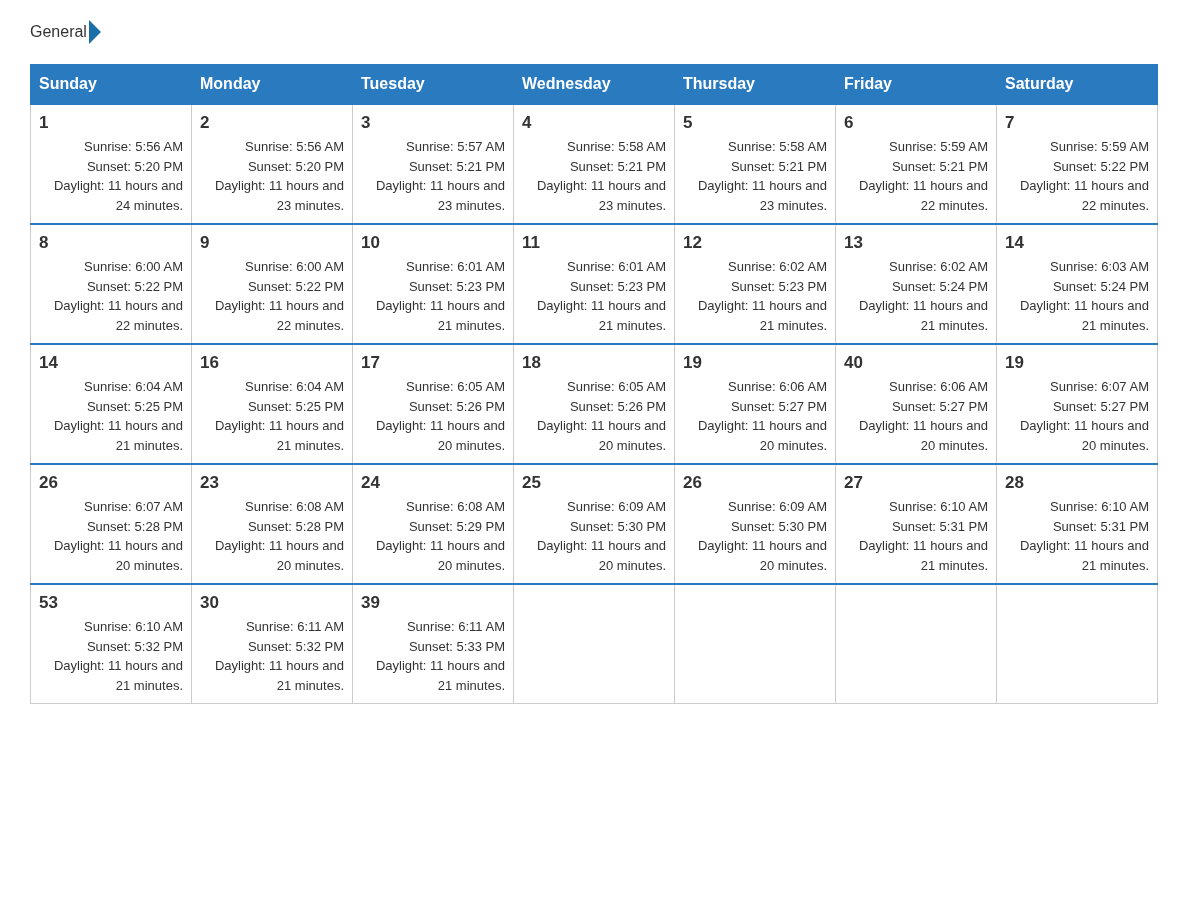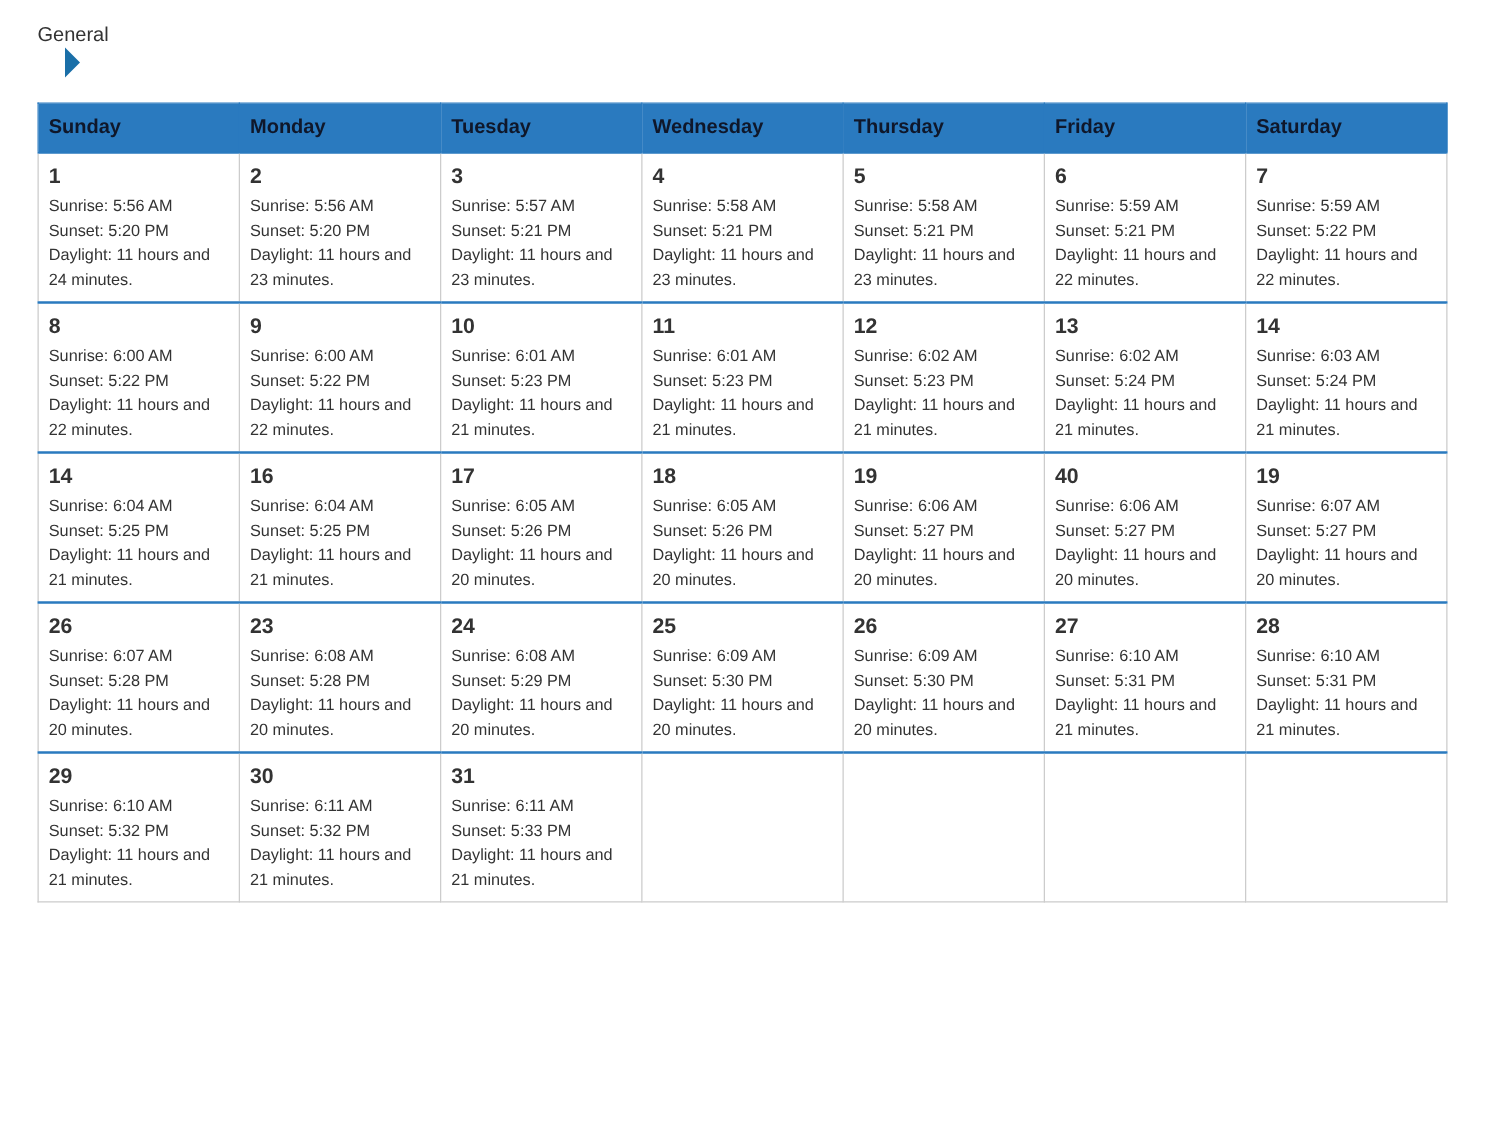--- a/index.html
+++ b/index.html
@@ -49,21 +49,21 @@
       font-size: 22px;
       color: #444;
       margin-top: 4px;
     }
     .calendar {
       width: 100%;
       border-collapse: collapse;
     }
     .calendar th {
       background-color: #2a7abf;
-      color: #0f172a;
+      color: #ffffff;
       font-size: 16px;
       font-weight: bold;
       padding: 10px 8px;
       text-align: left;
       border: 1px solid #2a7abf;
     }
     .calendar td {
       vertical-align: top;
       padding: 8px;
       border: 1px solid #ccc;
@@ -75,30 +75,30 @@
     }
     .day-number {
       font-size: 17px;
       font-weight: bold;
       margin-bottom: 4px;
       display: block;
     }
     .day-info {
       font-size: 13px;
       line-height: 1.5;
+      text-align: right;
     }
     .empty-cell {
       background: #fff;
       border-top: 2px solid #2a7abf;
     }
     .logo-combined {
       display: flex;
       align-items: center;
       gap: 0;
-      flex-direction: column;
     }
   </style>
 </head>
 <body>
 
 <div class="header">
   <div class="logo">
     <div class="logo-combined">
       <span class="logo-general">General</span>
       <span class="logo-arrow"></span>
@@ -351,37 +351,37 @@
           <span class="day-number">28</span>
           <div class="day-info">
             Sunrise: 6:10 AM<br>
             Sunset: 5:31 PM<br>
             Daylight: 11 hours and 21 minutes.
           </div>
         </td>
       </tr>
       <tr>
         <td>
-          <span class="day-number">29</span>
+          <span class="day-number">53</span>
           <div class="day-info">
             Sunrise: 6:10 AM<br>
             Sunset: 5:32 PM<br>
             Daylight: 11 hours and 21 minutes.
           </div>
         </td>
         <td>
           <span class="day-number">30</span>
           <div class="day-info">
             Sunrise: 6:11 AM<br>
             Sunset: 5:32 PM<br>
             Daylight: 11 hours and 21 minutes.
           </div>
         </td>
         <td>
-          <span class="day-number">31</span>
+          <span class="day-number">39</span>
           <div class="day-info">
             Sunrise: 6:11 AM<br>
             Sunset: 5:33 PM<br>
             Daylight: 11 hours and 21 minutes.
           </div>
         </td>
         <td class="empty-cell"></td>
         <td class="empty-cell"></td>
         <td class="empty-cell"></td>
         <td class="empty-cell"></td>

